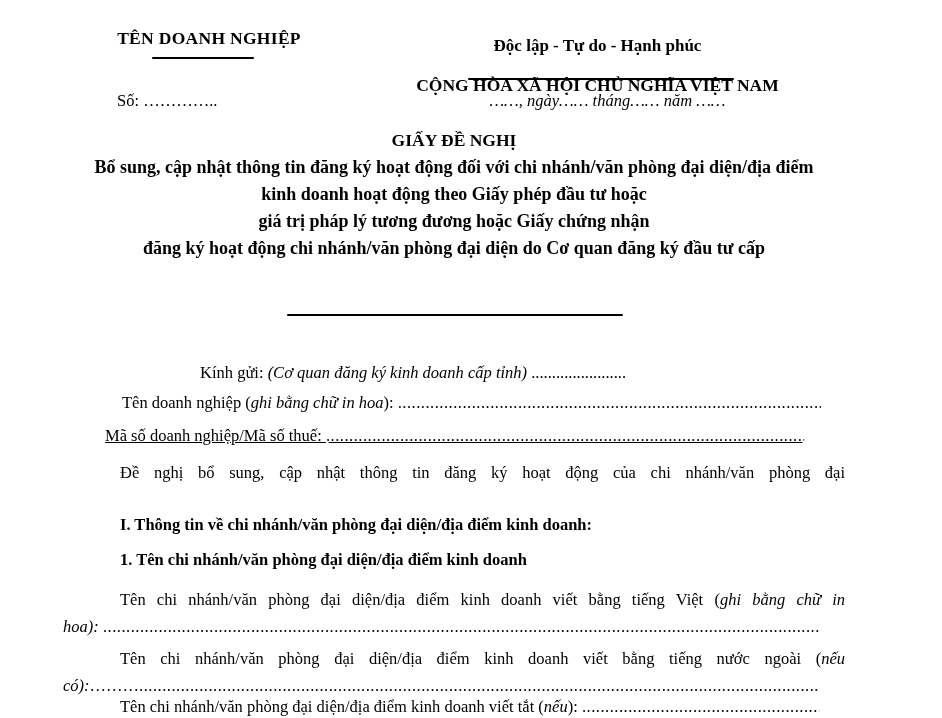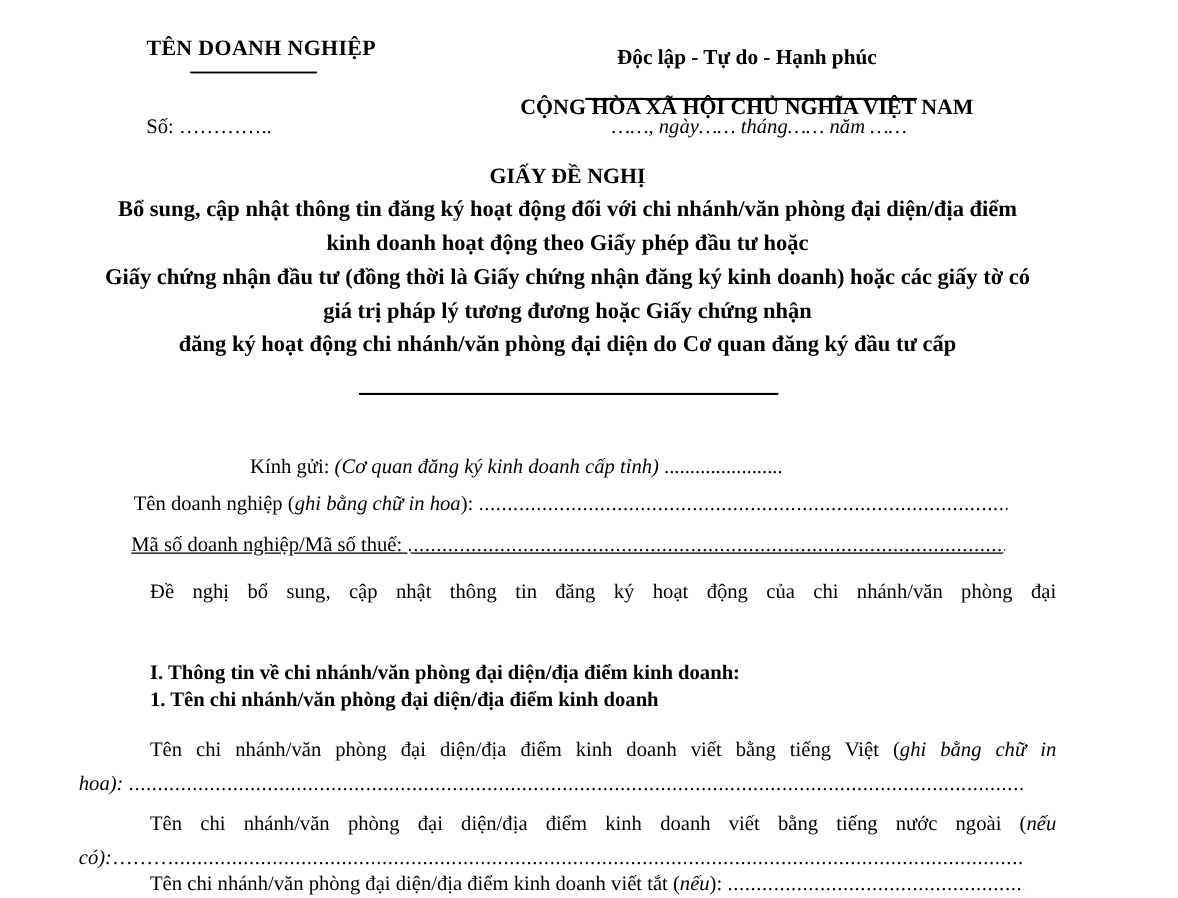--- a/index.html
+++ b/index.html
@@ -33,24 +33,24 @@
   .republic-rule   { left:468px; top:78px; width:266px; }
   .so-line         { left:117px; top:91px; }
   .date-line       { left:385px; top:91px; width:445px; }
 
   .form-title      { left:63px; top:130px; width:782px; font-size:17.5px; }
   .form-subtitle   { left:63px; top:154px; width:782px; font-size:18px; }
   .title-sep       { left:287px; top:314px; width:336px; }
 
   .recipient       { left:200px; top:363px; width:700px; }
 
-  .row-company     { left:50px; top:393px; width:782px; }
+  .row-company     { left:65px; top:393px; width:782px; }
   .row-taxcode     { left:48px; top:426px; width:782px;text-decoration:underline; }
   .para-request    { left:63px; top:459px; width:782px; }
-  .heading-I       { left:63px; top:515px; width:782px;margin-top:13px; }
+  .heading-I       { left:63px; top:515px; width:782px; }
   .heading-1       { left:63px; top:550px; width:782px; }
   .para-vn         { left:63px; top:586px; width:782px; }
   .para-foreign    { left:63px; top:645px; width:782px; }
   .row-abbrev      { left:63px; top:697px; width:782px; }
 </style>
 </head>
 <body>
 
 <div class="page">
 
@@ -60,21 +60,20 @@
 
   <div class="abs ctr b republic-1">CỘNG HÒA XÃ HỘI CHỦ NGHĨA VIỆT NAM</div>
   <div class="abs ctr b republic-2">Độc lập - Tự do - Hạnh phúc</div>
   <div class="abs rule republic-rule"></div>
   <div class="abs ctr i date-line">……, ngày…… tháng…… năm ……</div>
 
   <div class="abs ctr b form-title">GIẤY ĐỀ NGHỊ</div>
   <div class="abs form-subtitle">
     <div class="ctr b line27">Bổ sung, cập nhật thông tin đăng ký hoạt động đối với chi nhánh/văn phòng đại diện/địa điểm</div>
     <div class="ctr b line27">kinh doanh hoạt động theo Giấy phép đầu tư hoặc</div>
-    <div class="ctr b line27">Giấy chứng nhận đầu tư (đồng thời là Giấy chứng nhận đăng ký kinh doanh) hoặc các giấy tờ có</div>
     <div class="ctr b line27">giá trị pháp lý tương đương hoặc Giấy chứng nhận</div>
     <div class="ctr b line27">đăng ký hoạt động chi nhánh/văn phòng đại diện do Cơ quan đăng ký đầu tư cấp</div>
   </div>
   <div class="abs rule title-sep"></div>
 
   <div class="abs recipient">
     <span class="keep-sp">Kính gửi: </span><span class="i">(Cơ quan đăng ký kinh doanh cấp tỉnh)</span><span> .......................</span>
   </div>
 
   <div class="abs flexrow indent row-company">

